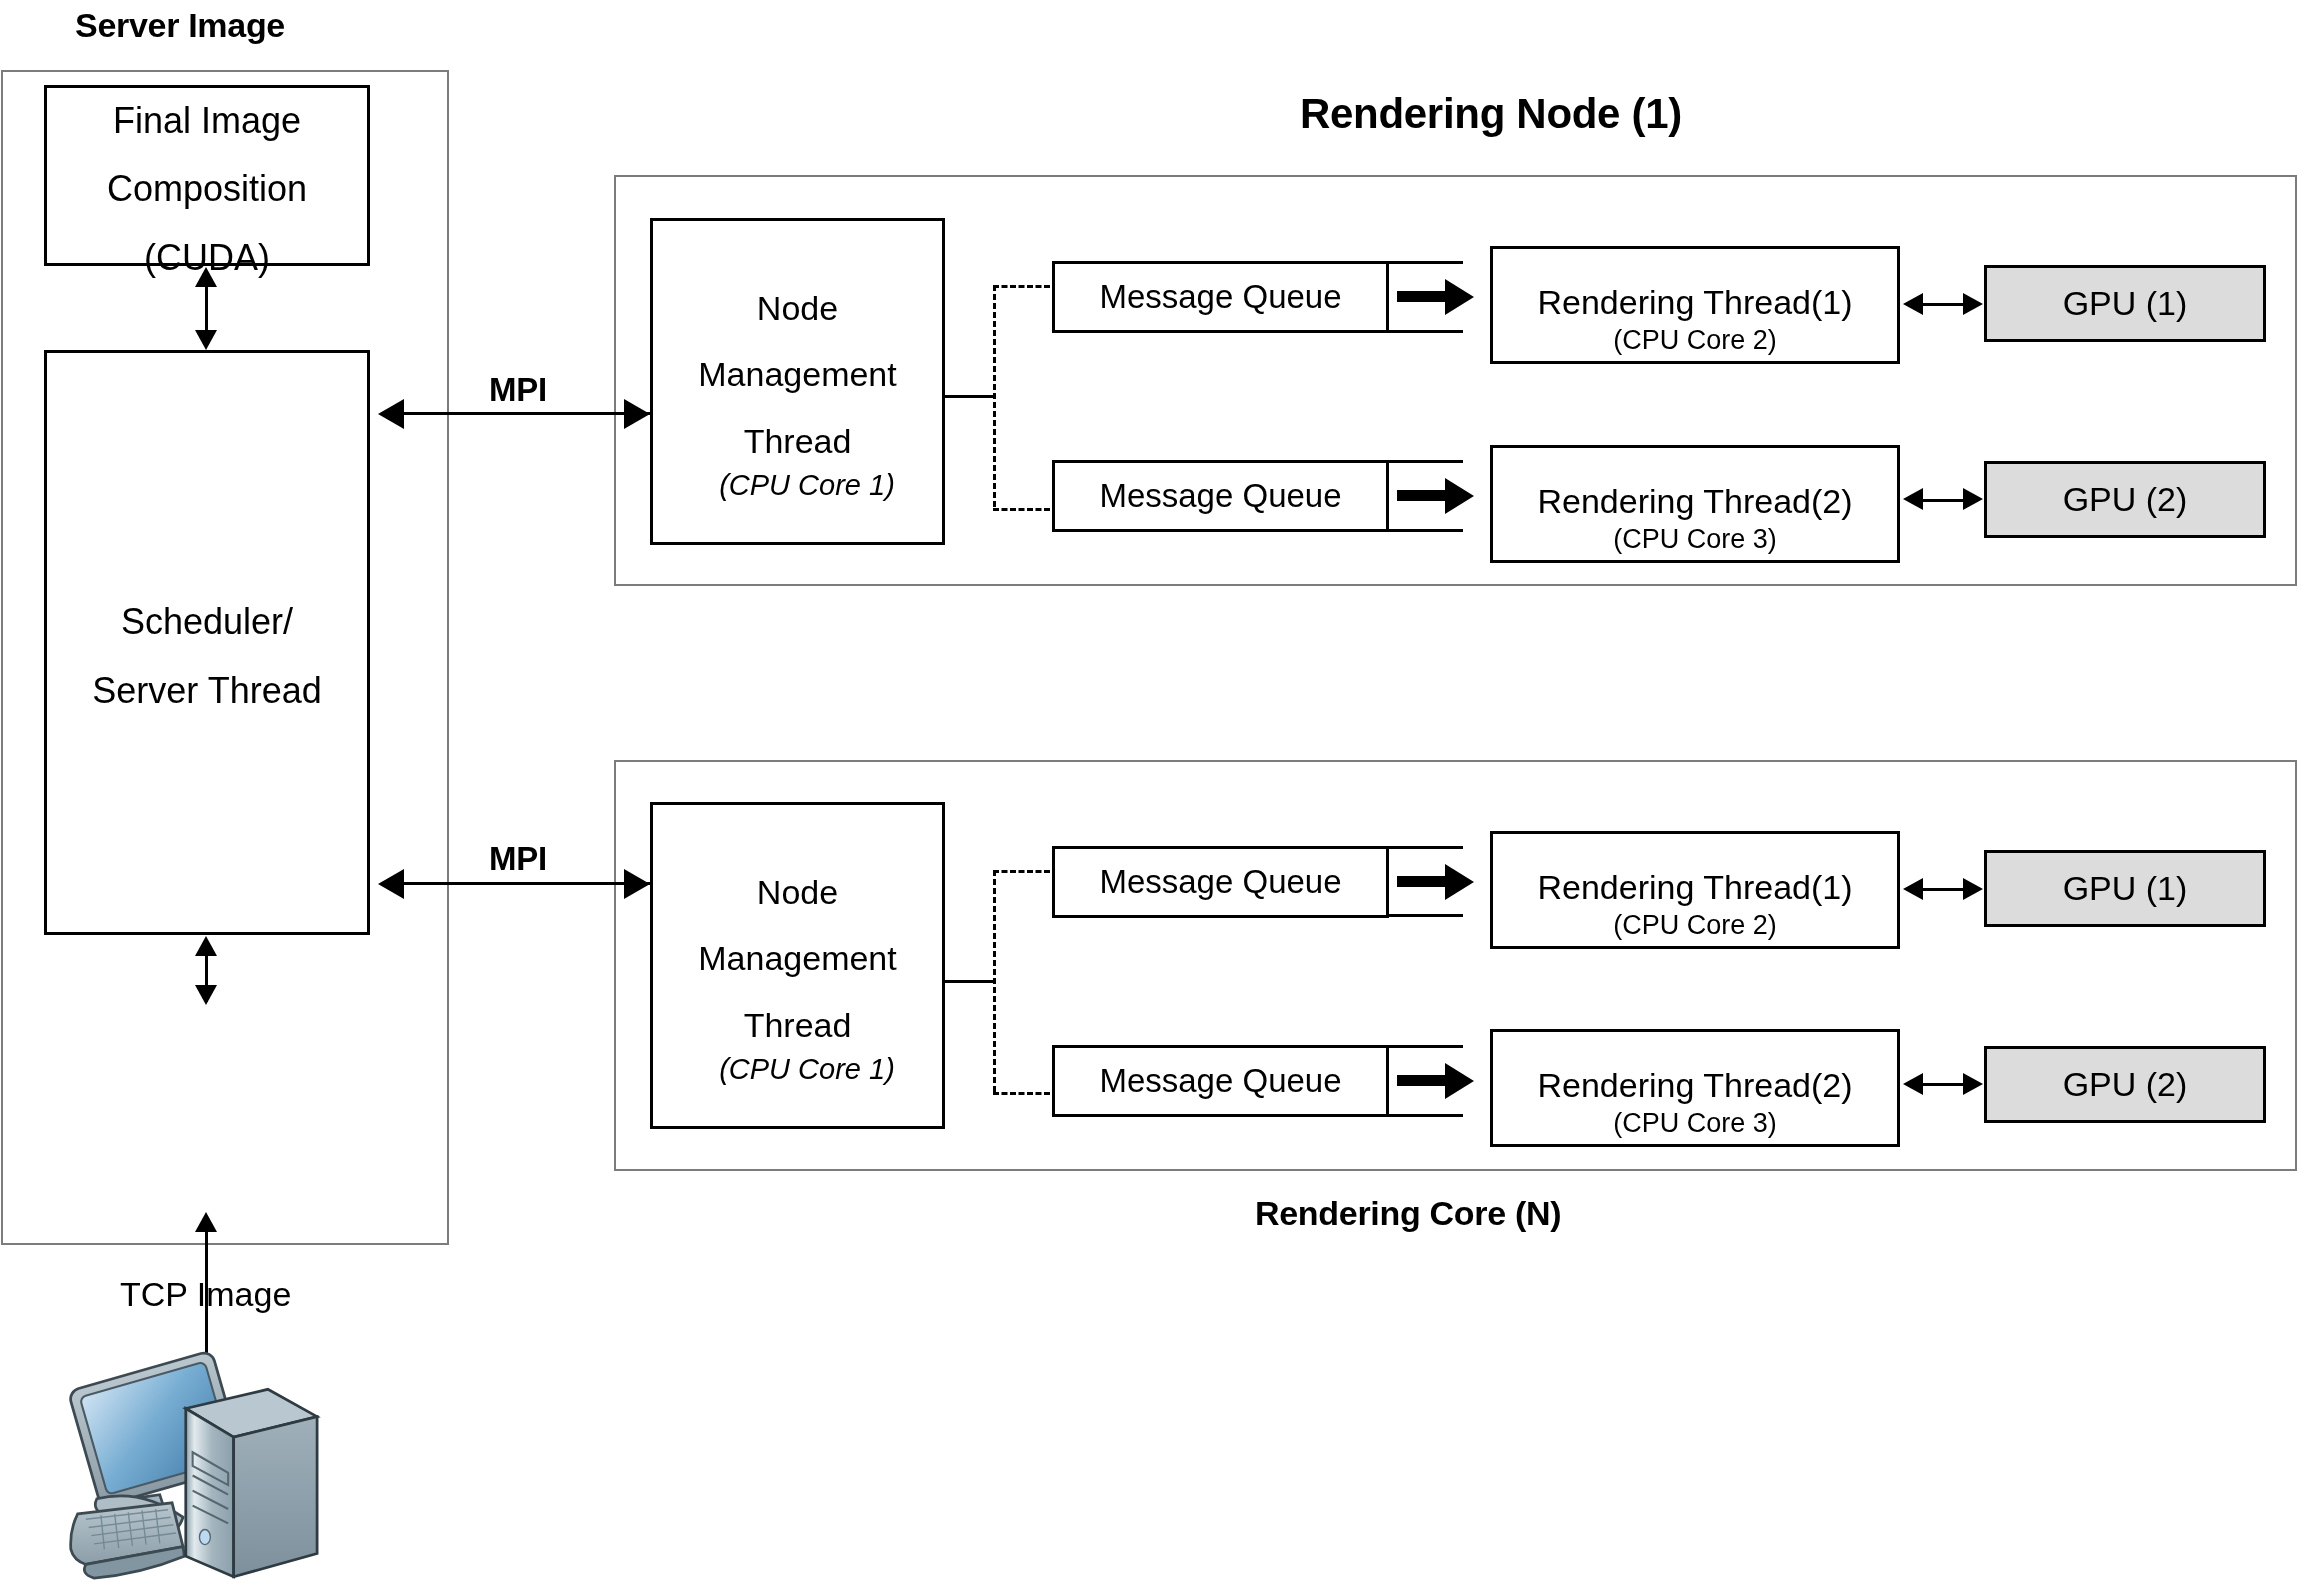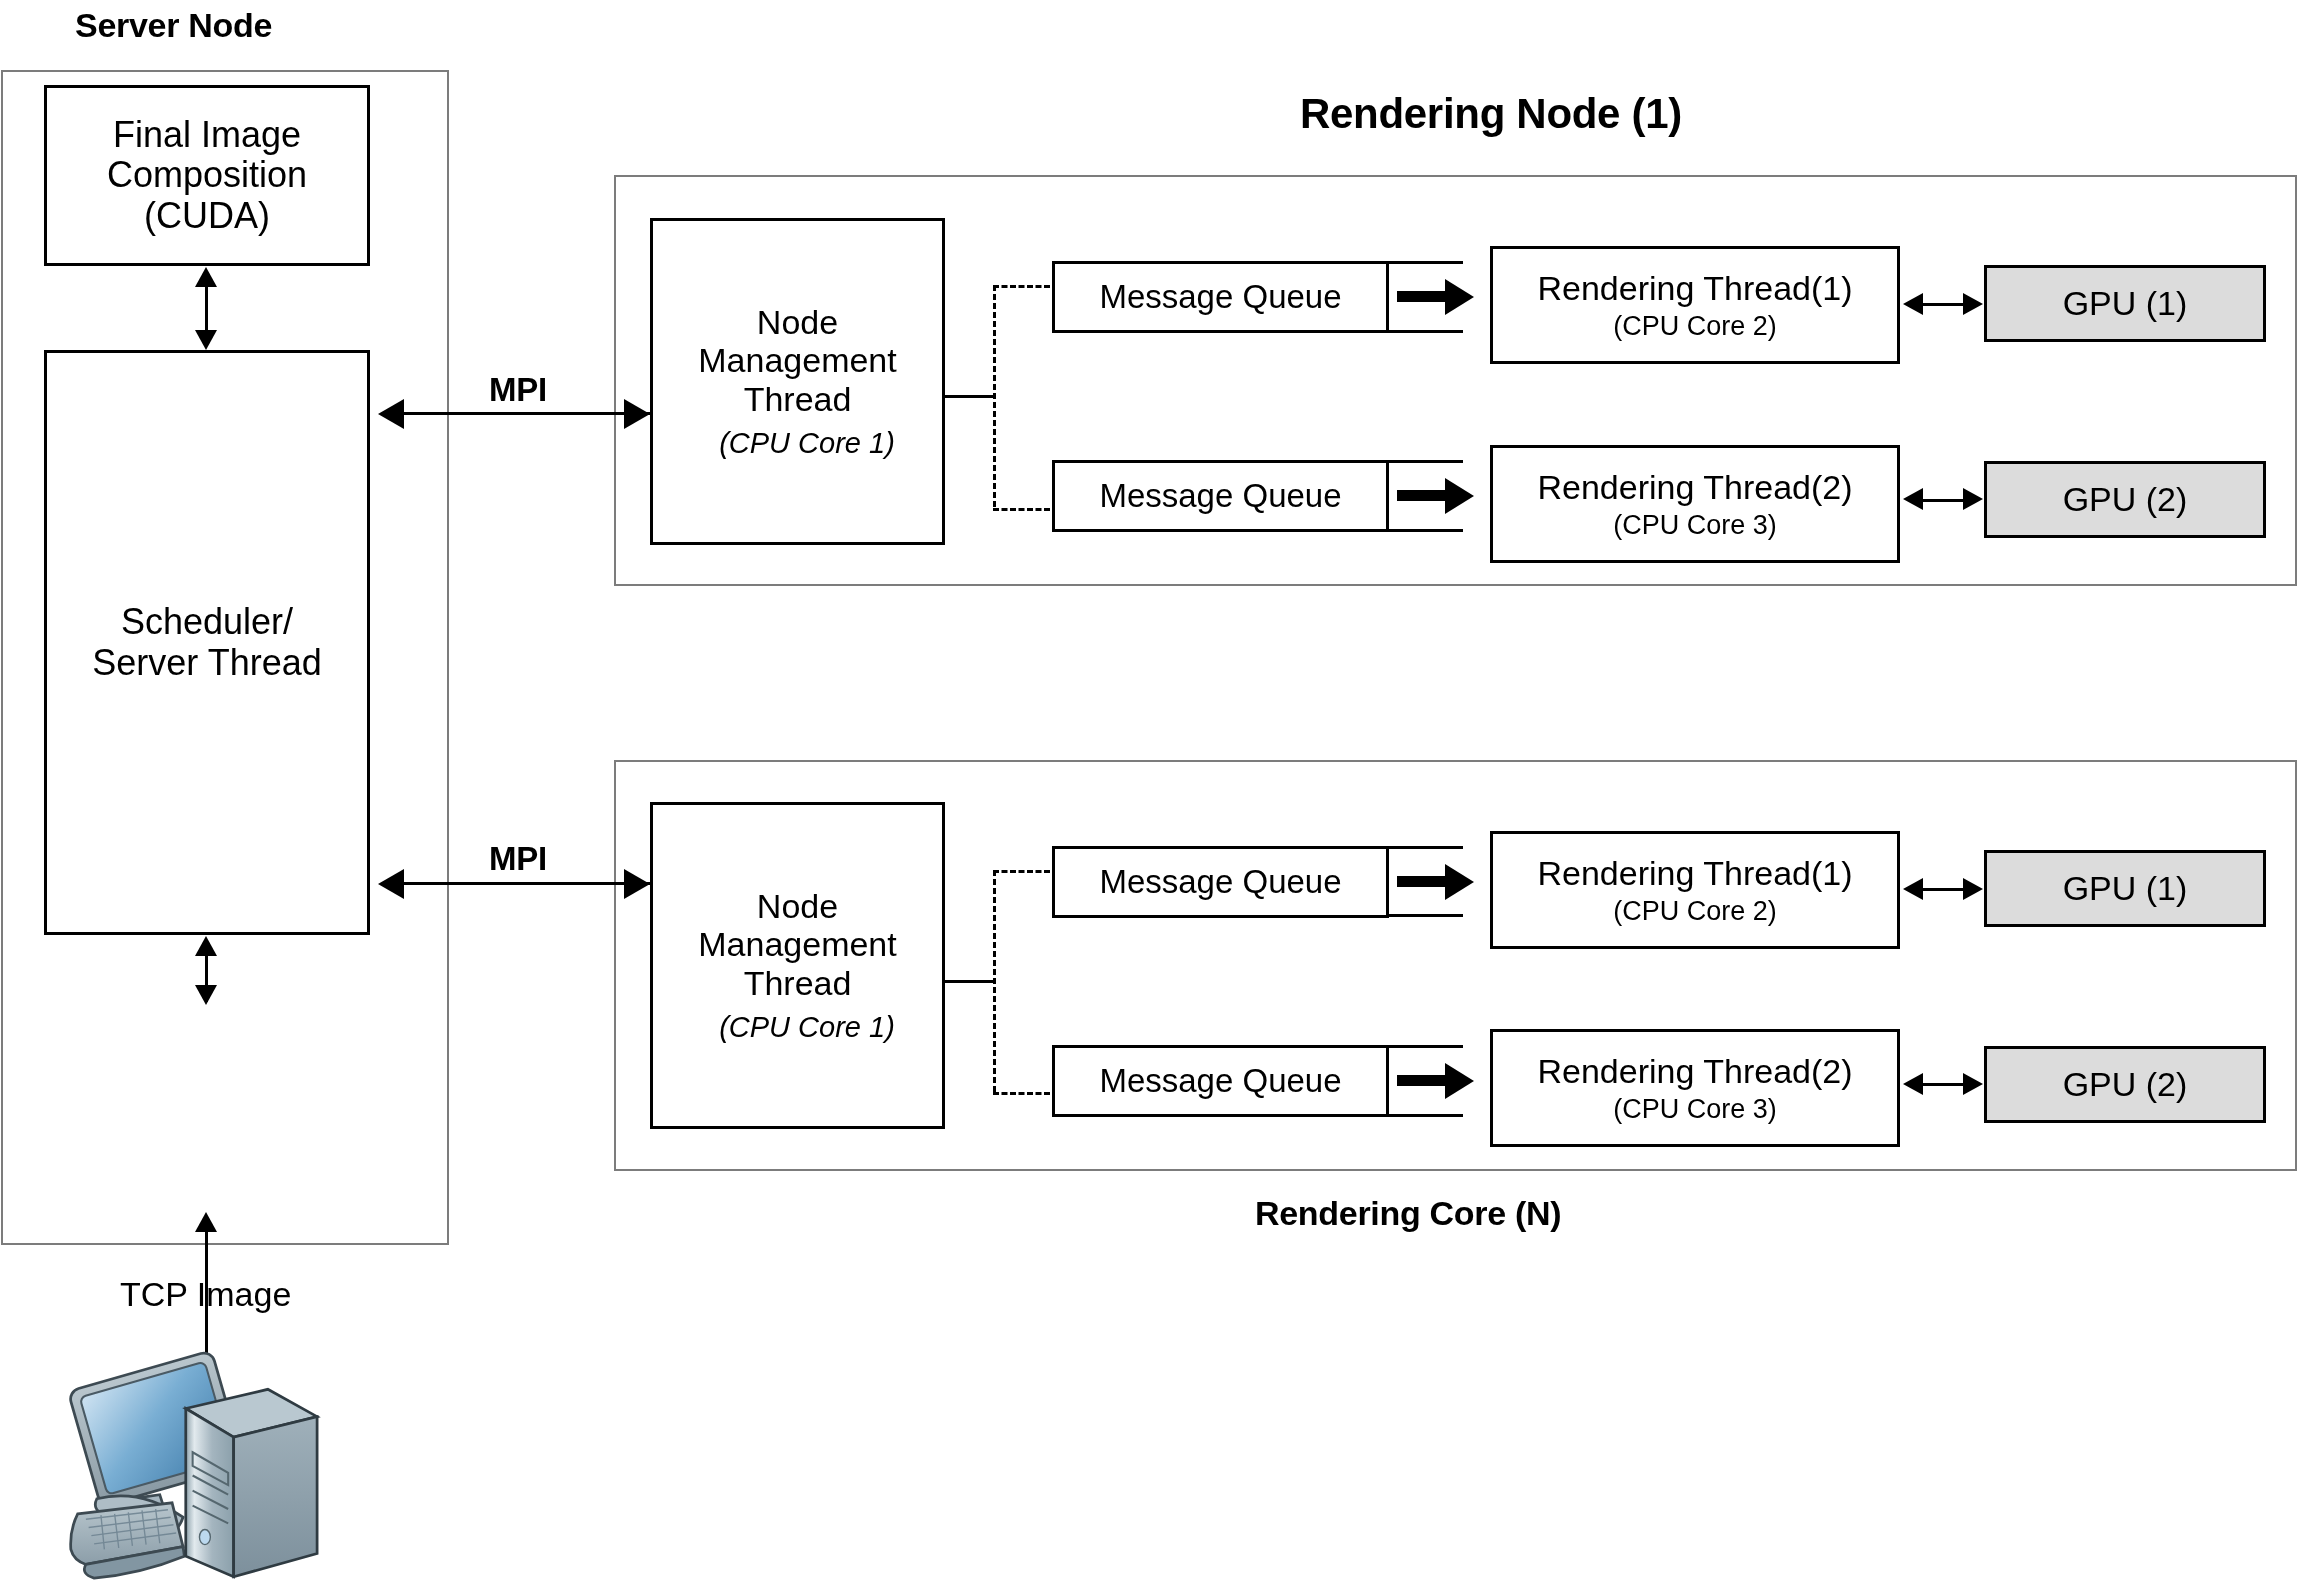--- a/index.html
+++ b/index.html
@@ -42,21 +42,21 @@
     border: 3.4px solid #000;
     background: #fff;
     display: flex;
     flex-direction: column;
     align-items: center;
     justify-content: center;
     text-align: center;
     color: #000;
     line-height: 1.12;
   }
-  .box .line { display: block; white-space: nowrap; }
+  .box .line { display: block; white-space: nowrap; margin-top: 28px; }
 
   
   #box-final-image { left: 44px; top: 85px;  width: 326px; height: 181px; font-size: 36px; }
   #box-scheduler   { left: 44px; top: 350px;  width: 326px; height: 585px; font-size: 36px; justify-content: center; }
   #box-viewer      { left: 44px; top: 999px; width: 326px; height: 215px; font-size: 36px; }
 
   
   .nmt { font-size: 34px; }
   .nmt .sub { font-size: 29px; font-style: italic; margin-top: 9.6px; display: block; white-space: nowrap; margin-left: 19px;}
   #nmt-1 { left: 650px; top: 218px;  width: 295px; height: 327px; }
@@ -125,21 +125,21 @@
     font-size: 34px;
     color: #000;
     white-space: nowrap;
   }
 </style>
 </head>
 <body>
 
 <div id="canvas">
 
-  <div class="abs title" id="title-server">Server Node</div>
+  <div class="abs title" id="title-server">Server Image</div>
   <div class="abs title" id="title-rnode-1">Rendering Node (1)</div>
   <div class="abs title" id="title-rnode-n">Rendering Core (N)</div>
 
   <div class="abs outer-frame" id="server-frame"></div>
   <div class="abs outer-frame" id="rnode1-frame"></div>
   <div class="abs outer-frame" id="rnodeN-frame"></div>
 
   <div class="abs box" id="box-final-image">
     <span class="line">Final Image</span>
     <span class="line">Composition</span>

